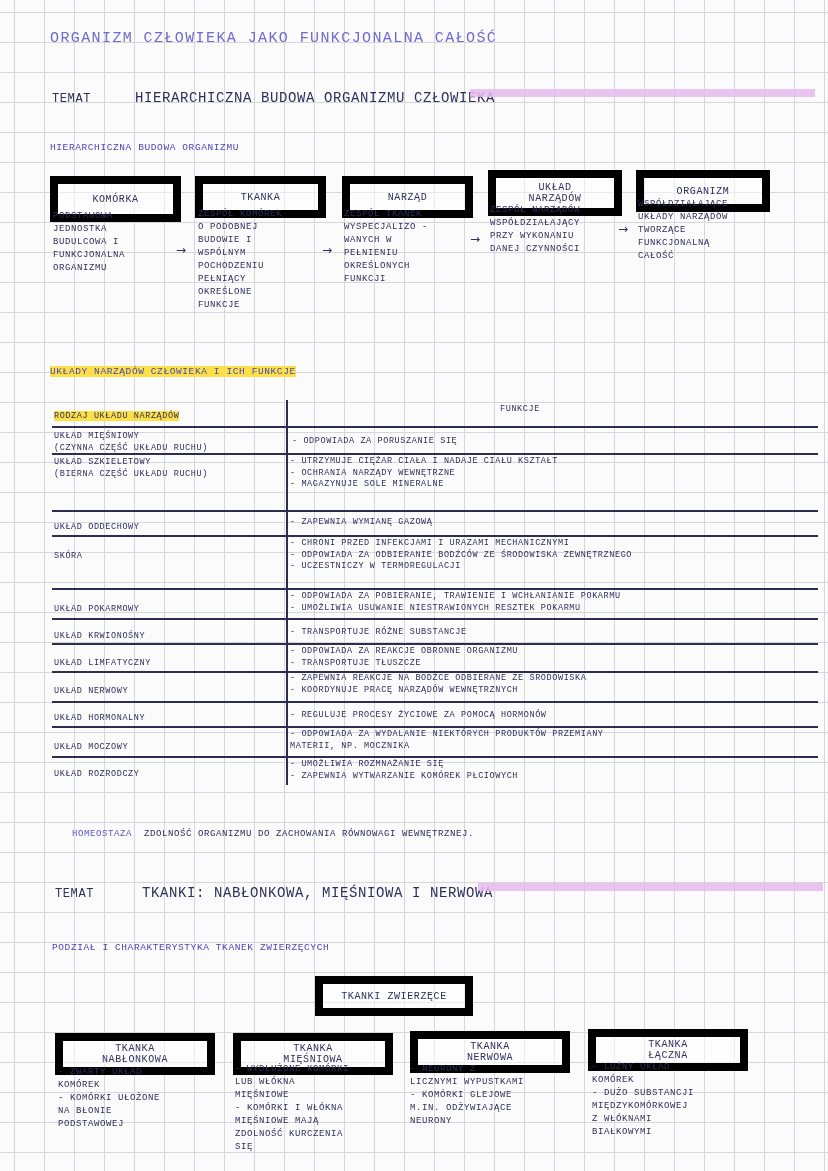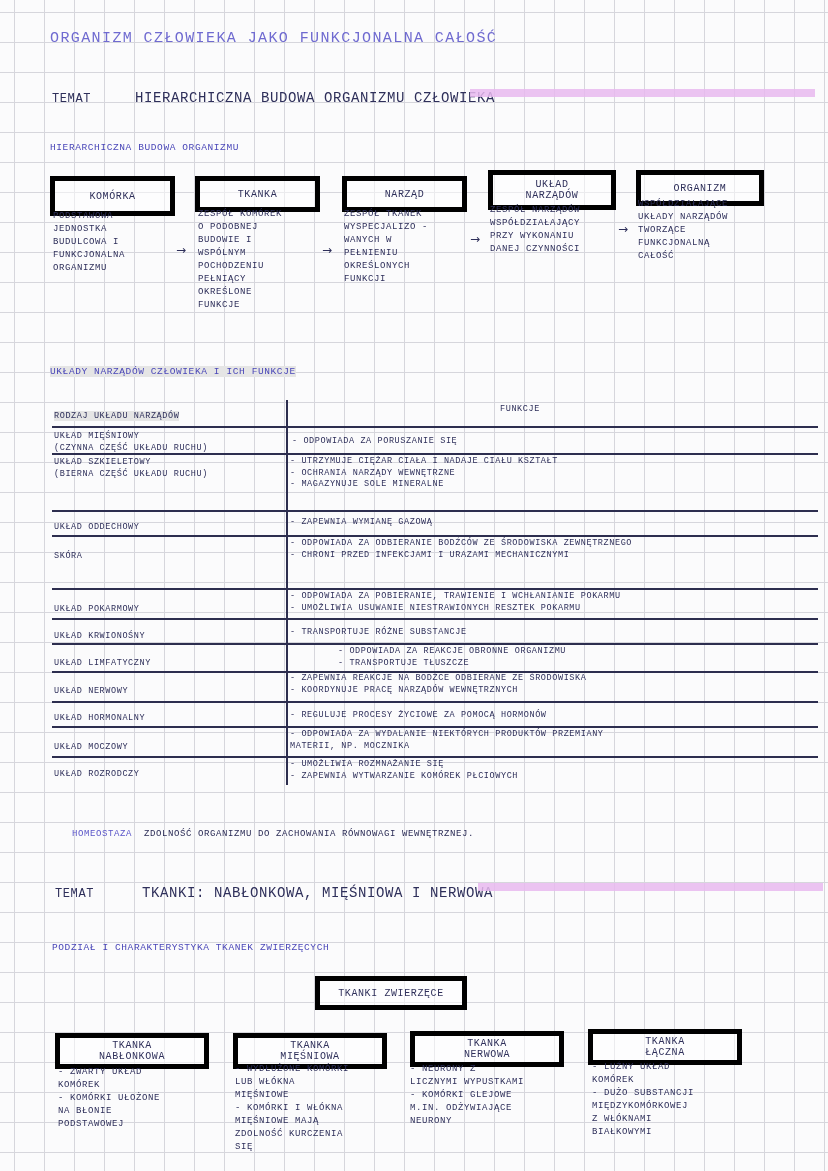--- a/index.html
+++ b/index.html
@@ -15,31 +15,31 @@
     color: #2a2b55;
   }
   .hw { font-family: Liberation Mono, monospace; text-transform: uppercase; letter-spacing: 0.6px; }
   .abs { position: absolute; }
   .title { left: 50px; top: 30px; font-size: 15px; color: #6f6ad0; letter-spacing: 1.4px; }
   .temat-lbl { font-size: 12px; color: #2e2f5a; }
   .temat-txt { font-size: 14px; color: #2e2f5a; }
   .hl-bar { background: #e7b8ee; height: 8px; opacity: 0.85; }
   .heading { font-size: 9.5px; color: #4a47b8; }
   .box {
-    position: absolute; border: 5px solid #000000; background: rgba(255,255,255,0.5);
+    position: absolute; border: 8px solid #000000; background: rgba(255,255,255,0.5);
     font-size: 10px; color: #2e2f5a; text-align: center; display: flex;
     align-items: center; justify-content: center; flex-direction: column; line-height: 11px;
   }
   .desc { position: absolute; font-size: 9px; color: #2e2f5a; line-height: 13px; }
   .arrow { position: absolute; font-size: 12px; color: #2e2f5a; }
   .tbl-hline { position: absolute; height: 2px; background: #2d2e4f; }
   .tbl-vline { position: absolute; width: 2px; background: #2d2e4f; }
   .cell { position: absolute; font-size: 8.5px; color: #2e2f5a; line-height: 12px; }
   .fn { position: absolute; font-size: 8.5px; color: #2e2f5a; line-height: 11.5px; }
-  .hl-text { background: #e5e5e5; }
+  .hl-text { background: #fde047; }
   .homeo { color: #5a55c8; margin-left: 20px; }
 </style>
 </head>
 <body>
 
 <div class="abs hw title">ORGANIZM CZŁOWIEKA JAKO FUNKCJONALNA CAŁOŚĆ</div>
 
 <div class="abs hw temat-lbl" style="left:52px; top:92px;">TEMAT</div>
 <div class="abs hw temat-txt" style="left:135px; top:90px;">HIERARCHICZNA BUDOWA ORGANIZMU CZŁOWIEKA</div>
 <div class="abs hl-bar" style="left:470px; top:89px; width:345px;"></div>
@@ -135,40 +135,41 @@
 <div class="tbl-hline" style="left:52px; top:510px; width:766px;"></div>
 
 <div class="cell hw" style="left:54px; top:521px;">UKŁAD ODDECHOWY</div>
 <div class="fn hw" style="left:290px; top:517px;">
     <div>- ZAPEWNIA WYMIANĘ GAZOWĄ</div>
   </div>
 <div class="tbl-hline" style="left:52px; top:535px; width:766px;"></div>
 
 <div class="cell hw" style="left:54px; top:550px;">SKÓRA</div>
 <div class="fn hw" style="left:290px; top:538px;">
+    <div>- CHRONI PRZED INFEKCJAMI I URAZAMI MECHANICZNYMI</div>
     <div>- ODPOWIADA ZA ODBIERANIE BODŹCÓW ZE ŚRODOWISKA ZEWNĘTRZNEGO</div>
-    <div>- CHRONI PRZED INFEKCJAMI I URAZAMI MECHANICZNYMI</div>
+    <div>- UCZESTNICZY W TERMOREGULACJI</div>
   </div>
 <div class="tbl-hline" style="left:52px; top:588px; width:766px;"></div>
 
 <div class="cell hw" style="left:54px; top:603px;">UKŁAD POKARMOWY</div>
 <div class="fn hw" style="left:290px; top:591px;">
     <div>- ODPOWIADA ZA POBIERANIE, TRAWIENIE I WCHŁANIANIE POKARMU</div>
     <div>- UMOŻLIWIA USUWANIE NIESTRAWIONYCH RESZTEK POKARMU</div>
   </div>
 <div class="tbl-hline" style="left:52px; top:618px; width:766px;"></div>
 
 <div class="cell hw" style="left:54px; top:630px;">UKŁAD KRWIONOŚNY</div>
 <div class="fn hw" style="left:290px; top:627px;">
     <div>- TRANSPORTUJE RÓŻNE SUBSTANCJE</div>
   </div>
 <div class="tbl-hline" style="left:52px; top:643px; width:766px;"></div>
 
 <div class="cell hw" style="left:54px; top:657px;">UKŁAD LIMFATYCZNY</div>
-<div class="fn hw" style="left:290px; top:646px;margin-left:48px;">
+<div class="fn hw" style="left:290px; top:646px;">
     <div>- ODPOWIADA ZA REAKCJE OBRONNE ORGANIZMU</div>
     <div>- TRANSPORTUJE TŁUSZCZE</div>
   </div>
 <div class="tbl-hline" style="left:52px; top:671px; width:766px;"></div>
 
 <div class="cell hw" style="left:54px; top:685px;">UKŁAD NERWOWY</div>
 <div class="fn hw" style="left:290px; top:673px;">
     <div>- ZAPEWNIA REAKCJE NA BODŹCE ODBIERANE ZE ŚRODOWISKA</div>
     <div>- KOORDYNUJE PRACĘ NARZĄDÓW WEWNĘTRZNYCH</div>
   </div>

